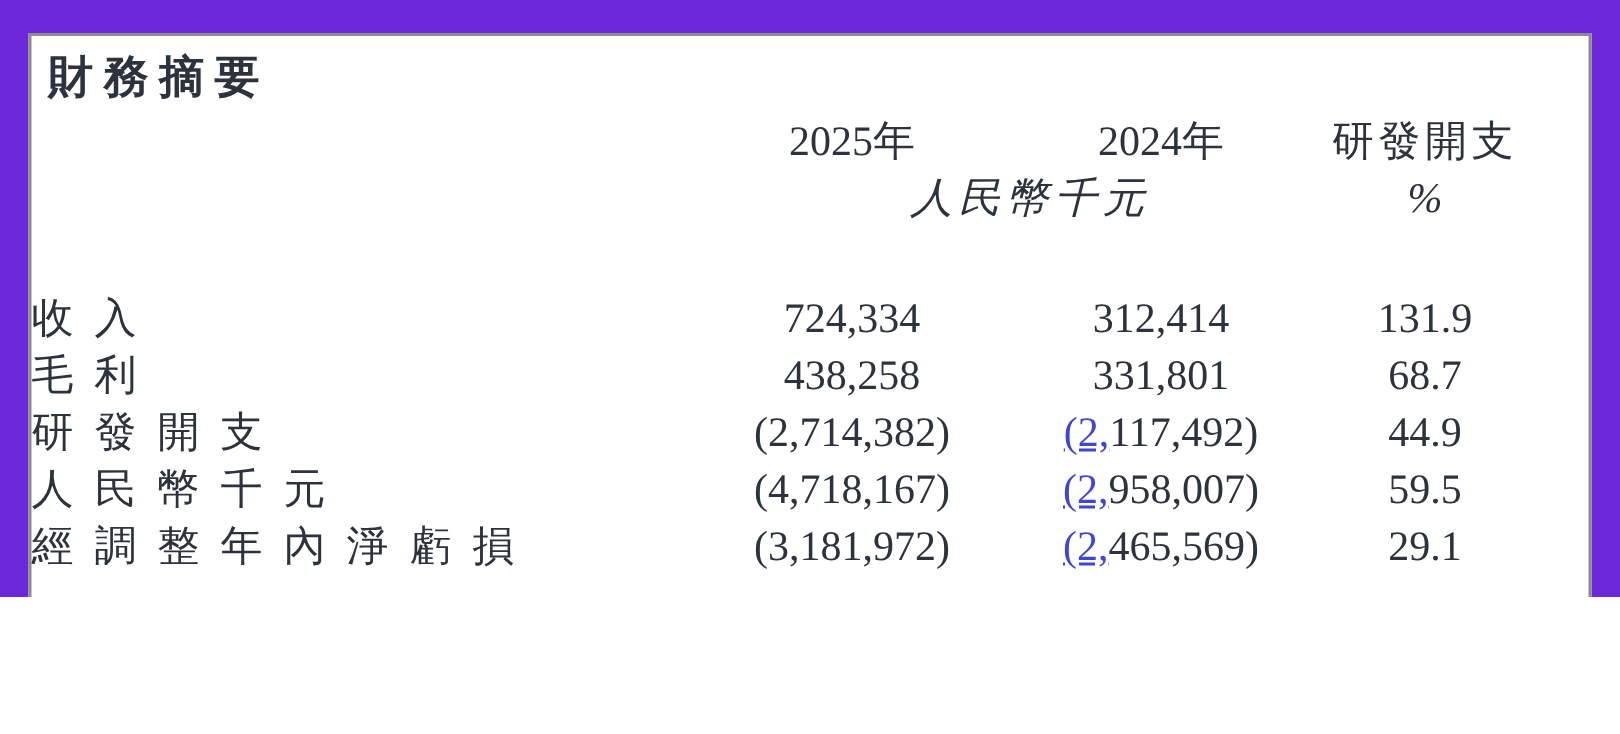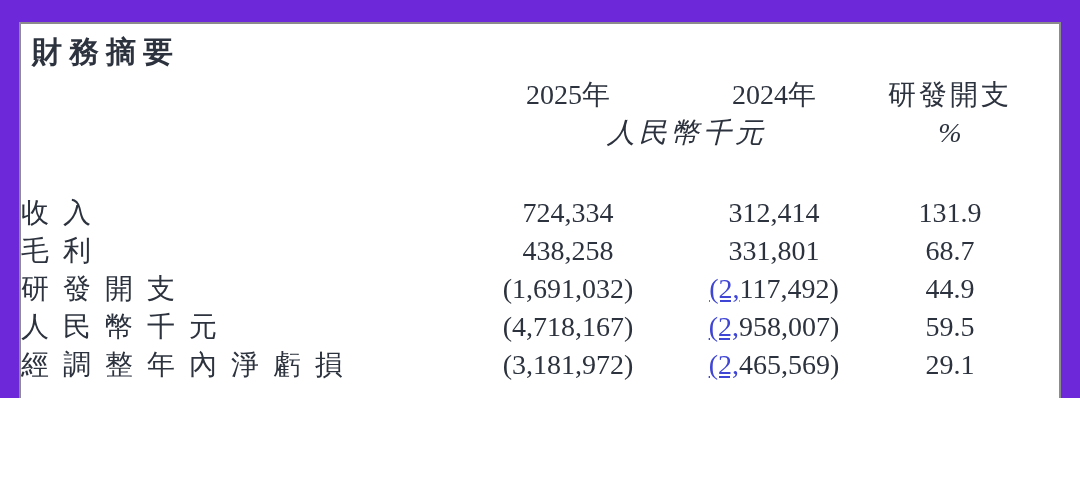--- a/index.html
+++ b/index.html
@@ -129,21 +129,21 @@
           <td class="num bold">131.9</td>
         </tr>
         <tr>
           <td class="label">毛利</td>
           <td class="num bold">438,258</td>
           <td class="num col2024"><a class="vlink"></a><span>331,801</span></td>
           <td class="num bold">68.7</td>
         </tr>
         <tr>
           <td class="label">研發開支</td>
-          <td class="num bold">(1,691,032)</td>
+          <td class="num bold">(2,714,382)</td>
           <td class="num col2024 neg"><a class="vlink">(2,</a><span>117,492)</span></td>
           <td class="num bold">44.9</td>
         </tr>
         <tr>
           <td class="label">人民幣千元</td>
           <td class="num bold">(4,718,167)</td>
           <td class="num col2024 neg"><a class="vlink">(2,</a><span>958,007)</span></td>
           <td class="num bold">59.5</td>
         </tr>
         <tr>

